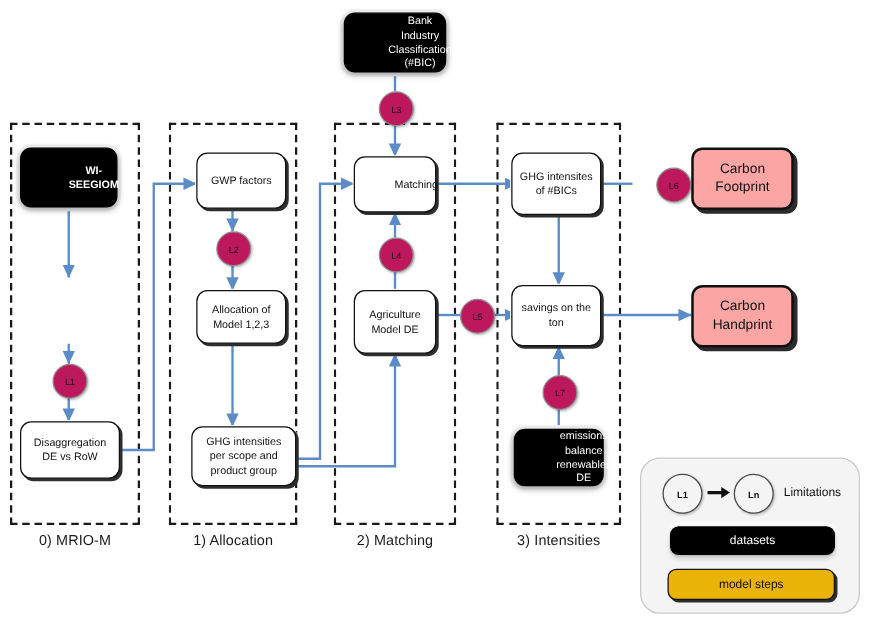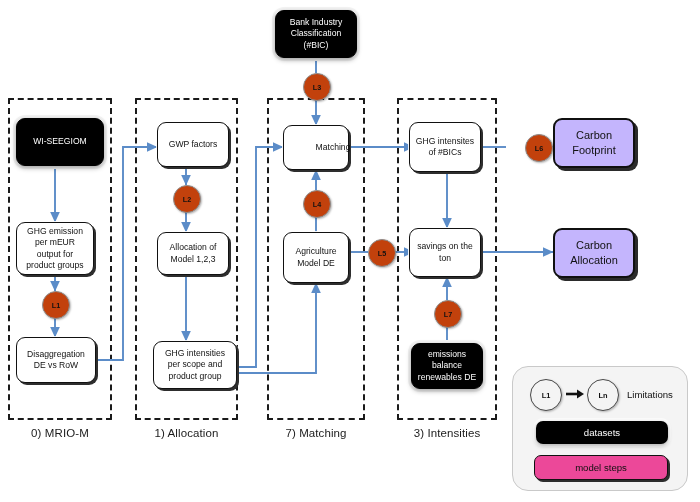--- a/index.html
+++ b/index.html
@@ -42,38 +42,39 @@
   .node.model{
     background:#ffffff;
     border:1.6px solid #111111;
     box-shadow:2px 2px 0 0 #2e2e2e, 0 0 0 1px rgba(255,255,255,.9);
   }
   .node.dataset{
     background:#000000;
     border:1px solid #000;
     color:#ffffff;
     box-shadow:0 2px 5px rgba(0,0,0,.35), 0 0 0 3px #f4f4f4;
+    padding-left:40px;
   }
   .node.output{
-    background:#c4b5fd;
+    background:#fca5a5;
     border:2.2px solid #101010;
     box-shadow:3px 3px 0 0 #2b2b2b;
     font-size:11px;
   }
   .node span{display:block;}
   
   .lim{
     position:absolute;
     width:26px;height:26px;
     border-radius:50%;
-    background:#c2410c;
+    background:#be185d;
     border:1.1px solid #8d8d8d;
     box-shadow:1px 1px 2px rgba(0,0,0,.28);
     display:flex;align-items:center;justify-content:center;
-    font-size:7.2px;font-weight:bold;color:#111;
+    font-size:7.2px;font-weight:normal;color:#111;
     z-index:7;
   }
   
   #wires{position:absolute;left:0;top:0;width:700px;height:502px;z-index:3;}
   
   #legend{
     position:absolute;
     left:512px;top:366px;width:176px;height:125px;
     background:#f4f4f4;
     border:1.3px solid #c9c9c9;
@@ -88,35 +89,35 @@
     display:flex;align-items:center;justify-content:center;
     font-size:7.4px;font-weight:bold;color:#111;
   }
   .lg-text{position:absolute;font-size:9.6px;color:#111;}
   .lg-box{
     position:absolute;box-sizing:border-box;
     display:flex;align-items:center;justify-content:center;
     border-radius:7px;font-size:9.6px;
   }
   .lg-box.dataset{background:#000;color:#fff;box-shadow:0 2px 4px rgba(0,0,0,.3),0 0 0 3px #fbfbfb;}
-  .lg-box.model{background:#ec4899;color:#111;border:1.6px solid #111;box-shadow:2px 2px 0 0 #2e2e2e;justify-content:center;}
+  .lg-box.model{background:#eab308;color:#111;border:1.6px solid #111;box-shadow:2px 2px 0 0 #2e2e2e;justify-content:center;}
 </style>
 </head>
 <body>
 
 <div id="canvas">
 
   <div class="phase" style="left:8px;  top:98px; width:104px; height:322px;"></div>
   <div class="phase" style="left:135px;top:98px; width:103px; height:322px;"></div>
   <div class="phase" style="left:267px;top:98px; width:98px;  height:322px;"></div>
   <div class="phase" style="left:397px;top:98px; width:100px; height:322px;"></div>
 
   <div class="phase-label" style="left:8px;  top:427px; width:104px;">0) MRIO-M</div>
   <div class="phase-label" style="left:135px;top:427px; width:103px;">1) Allocation</div>
-  <div class="phase-label" style="left:267px;top:427px; width:98px;">7) Matching</div>
+  <div class="phase-label" style="left:267px;top:427px; width:98px;">2) Matching</div>
   <div class="phase-label" style="left:397px;top:427px; width:100px;">3) Intensities</div>
 
   <svg id="wires" viewBox="0 0 700 502">
     <defs>
       <marker id="ah" markerWidth="7" markerHeight="7" refX="5.4" refY="3" orient="auto">
         <path d="M0,0.4 L5.6,3 L0,5.6 z" fill="#5b8cc8"></path>
       </marker>
     </defs>
     <g stroke="#5b8cc8" stroke-width="1.9" fill="none" marker-end="url(#ah)">
 
@@ -155,32 +156,24 @@
       <path d="M447,300 L447,277"></path>
 
       <path d="M481,147 L506,147" marker-end="none"></path>
 
       <path d="M532,147 L553,147"></path>
 
       <path d="M481,252 L553,252"></path>
     </g>
   </svg>
 
-  <div class="node dataset" style="left:16px;top:118px;width:88px;height:48px;">
+  <div class="node dataset" style="left:16px;top:118px;width:78px;height:48px;font-weight:bold;">
     <span>WI-SEEGIOM</span>
   </div>
 
-  <div class="node model" style="left:16px;top:222px;width:78px;height:53px;">
-    <div>
-      <span>GHG emission</span>
-      <span>per mEUR</span>
-      <span>output for</span>
-      <span>product groups</span>
-    </div>
-  </div>
 
   <div class="lim" style="left:42px;top:291px;">
     <span>L1</span>
   </div>
 
   <div class="node model" style="left:16px;top:337px;width:80px;height:46px;">
     <div>
       <span>Disaggregation</span>
       <span>DE vs RoW</span>
     </div>
@@ -273,21 +266,21 @@
   <div class="node output" style="left:553px;top:118px;width:82px;height:50px;">
     <div>
       <span>Carbon</span>
       <span>Footprint</span>
     </div>
   </div>
 
   <div class="node output" style="left:553px;top:228px;width:82px;height:50px;">
     <div>
       <span>Carbon</span>
-      <span>Allocation</span>
+      <span>Handprint</span>
     </div>
   </div>
 
   <div id="legend">
     <div class="lg-lim" style="left:17px;top:12px;">
       <span>L1</span>
     </div>
     <svg style="position:absolute;left:52px;top:21px;width:22px;height:12px;" viewBox="0 0 22 12">
       <path d="M1,6 L13,6" stroke="#111" stroke-width="2.6" fill="none"></path>
       <path d="M12,1.5 L19,6 L12,10.5 z" fill="#111"></path>

